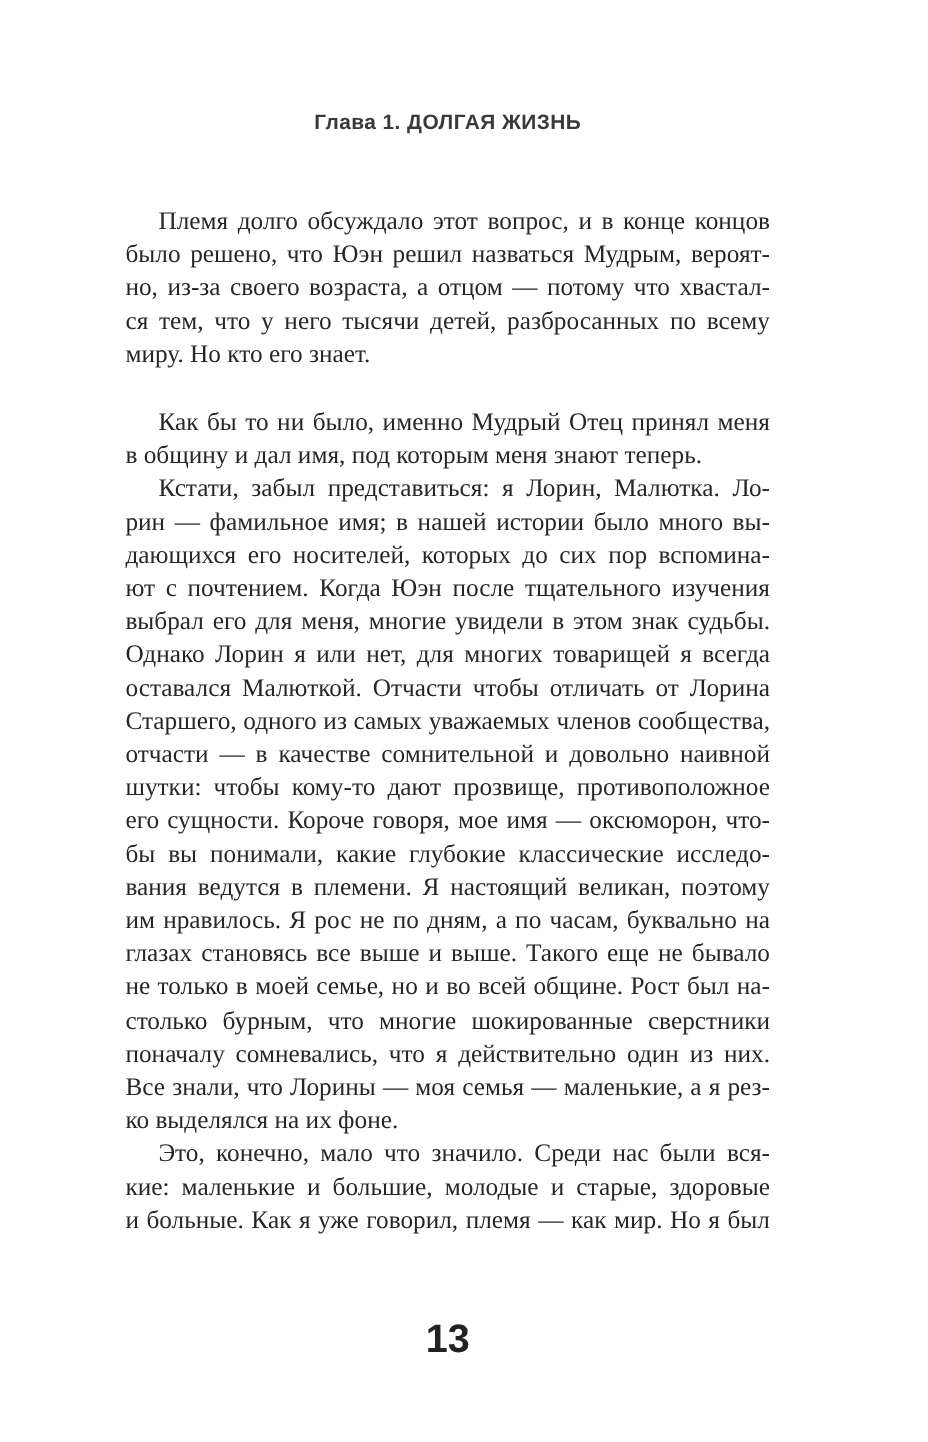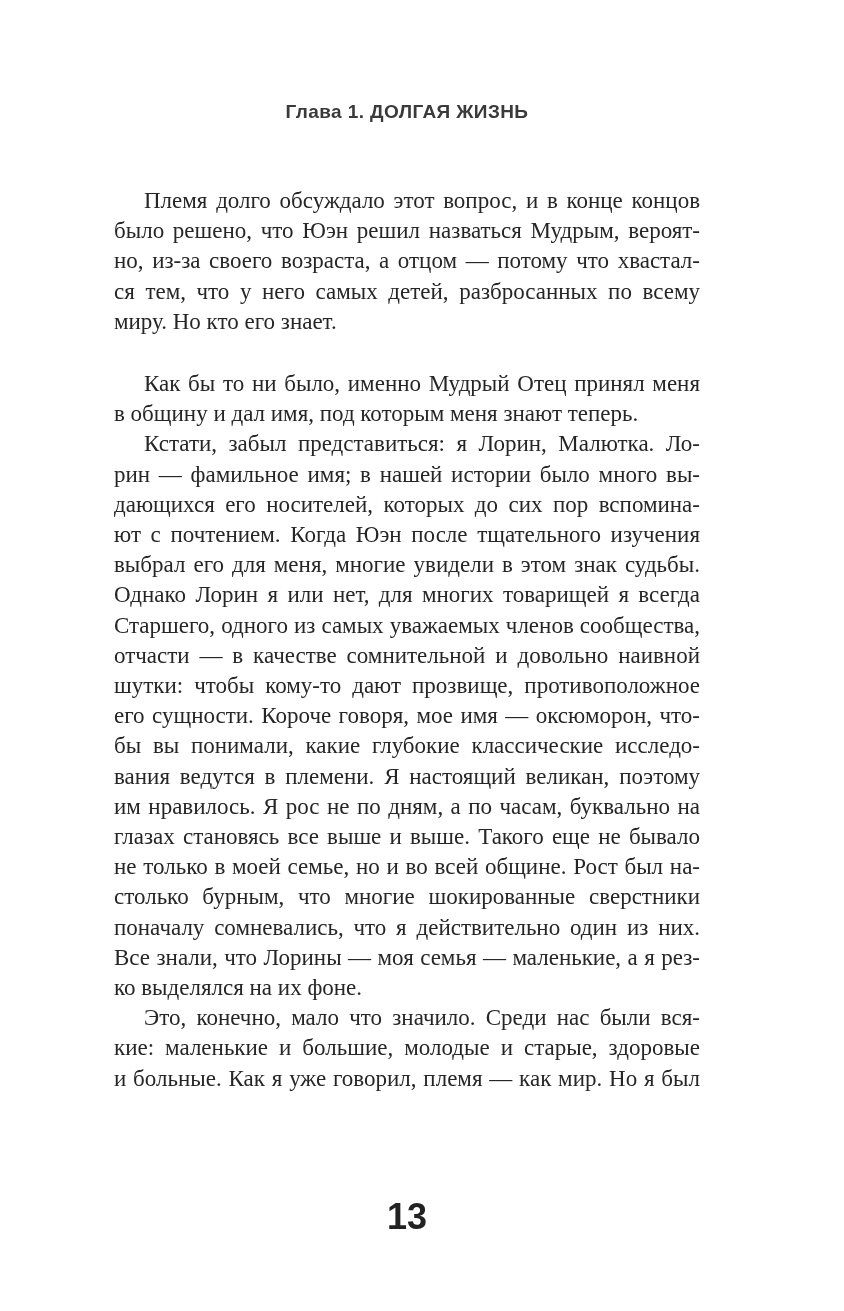--- a/index.html
+++ b/index.html
@@ -58,34 +58,35 @@
 <body>
 
 <div class="page">
   <div class="chapter-header">Глава 1. ДОЛГАЯ ЖИЗНЬ</div>
 
   <div class="page-body">
       <div class="paragraph">
         <div class="line indent">Племя долго обсуждало этот вопрос, и в конце концов</div>
         <div class="line">было решено, что Юэн решил назваться Мудрым, вероят-</div>
         <div class="line">но, из-за своего возраста, а отцом — потому что хвастал-</div>
-        <div class="line">ся тем, что у него самых детей, разбросанных по всему</div>
+        <div class="line">ся тем, что у него тысячи детей, разбросанных по всему</div>
         <div class="line endline">миру. Но кто его знает.</div>
       </div>
       <div class="paragraph gap">
         <div class="line indent">Как бы то ни было, именно Мудрый Отец принял меня</div>
         <div class="line endline">в общину и дал имя, под которым меня знают теперь.</div>
       </div>
       <div class="paragraph">
         <div class="line indent">Кстати, забыл представиться: я Лорин, Малютка. Ло-</div>
         <div class="line">рин — фамильное имя; в нашей истории было много вы-</div>
         <div class="line">дающихся его носителей, которых до сих пор вспомина-</div>
         <div class="line">ют с почтением. Когда Юэн после тщательного изучения</div>
         <div class="line">выбрал его для меня, многие увидели в этом знак судьбы.</div>
         <div class="line">Однако Лорин я или нет, для многих товарищей я всегда</div>
+        <div class="line">оставался Малюткой. Отчасти чтобы отличать от Лорина</div>
         <div class="line">Старшего, одного из самых уважаемых членов сообщества,</div>
         <div class="line">отчасти — в качестве сомнительной и довольно наивной</div>
         <div class="line">шутки: чтобы кому-то дают прозвище, противоположное</div>
         <div class="line">его сущности. Короче говоря, мое имя — оксюморон, что-</div>
         <div class="line">бы вы понимали, какие глубокие классические исследо-</div>
         <div class="line">вания ведутся в племени. Я настоящий великан, поэтому</div>
         <div class="line">им нравилось. Я рос не по дням, а по часам, буквально на</div>
         <div class="line">глазах становясь все выше и выше. Такого еще не бывало</div>
         <div class="line">не только в моей семье, но и во всей общине. Рост был на-</div>
         <div class="line">столько бурным, что многие шокированные сверстники</div>

